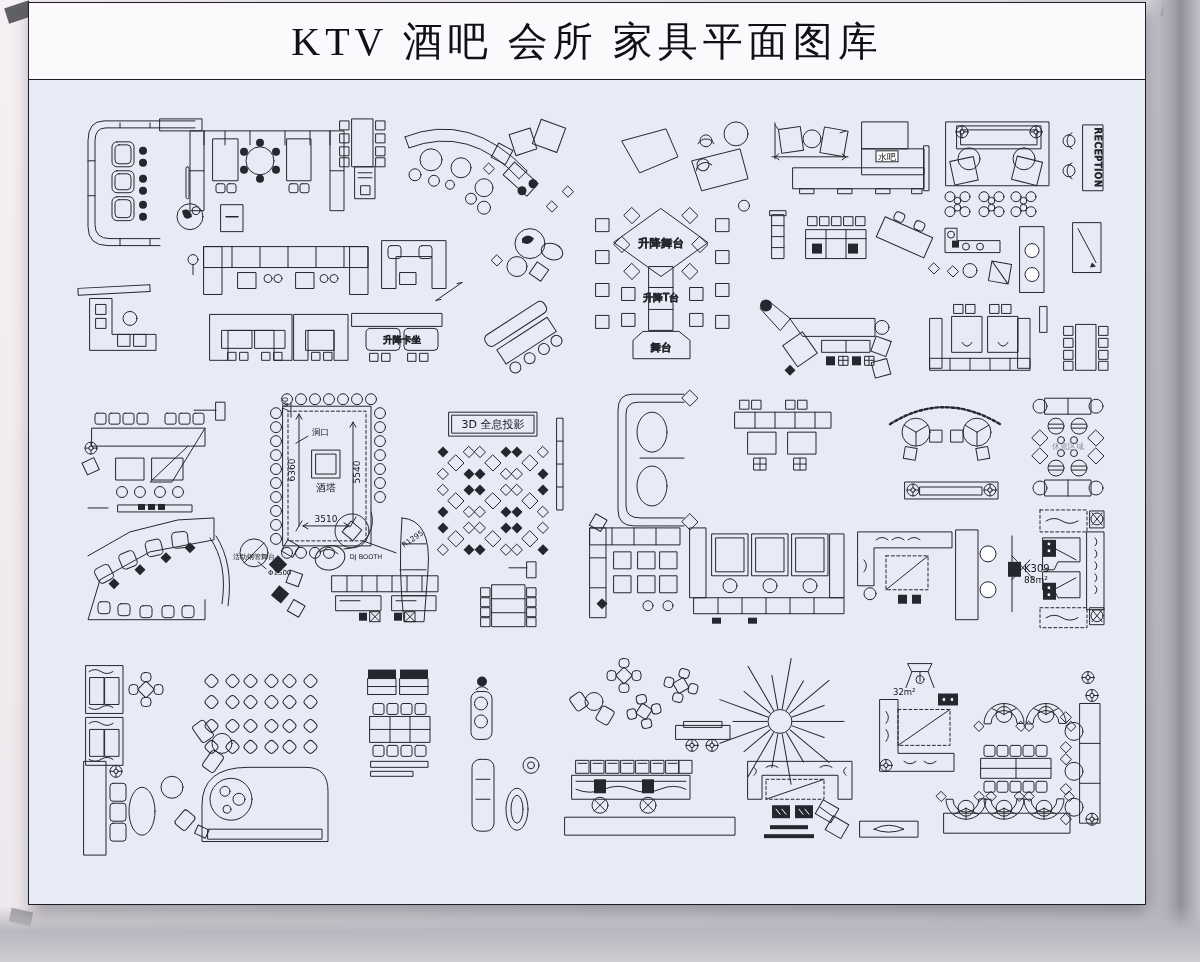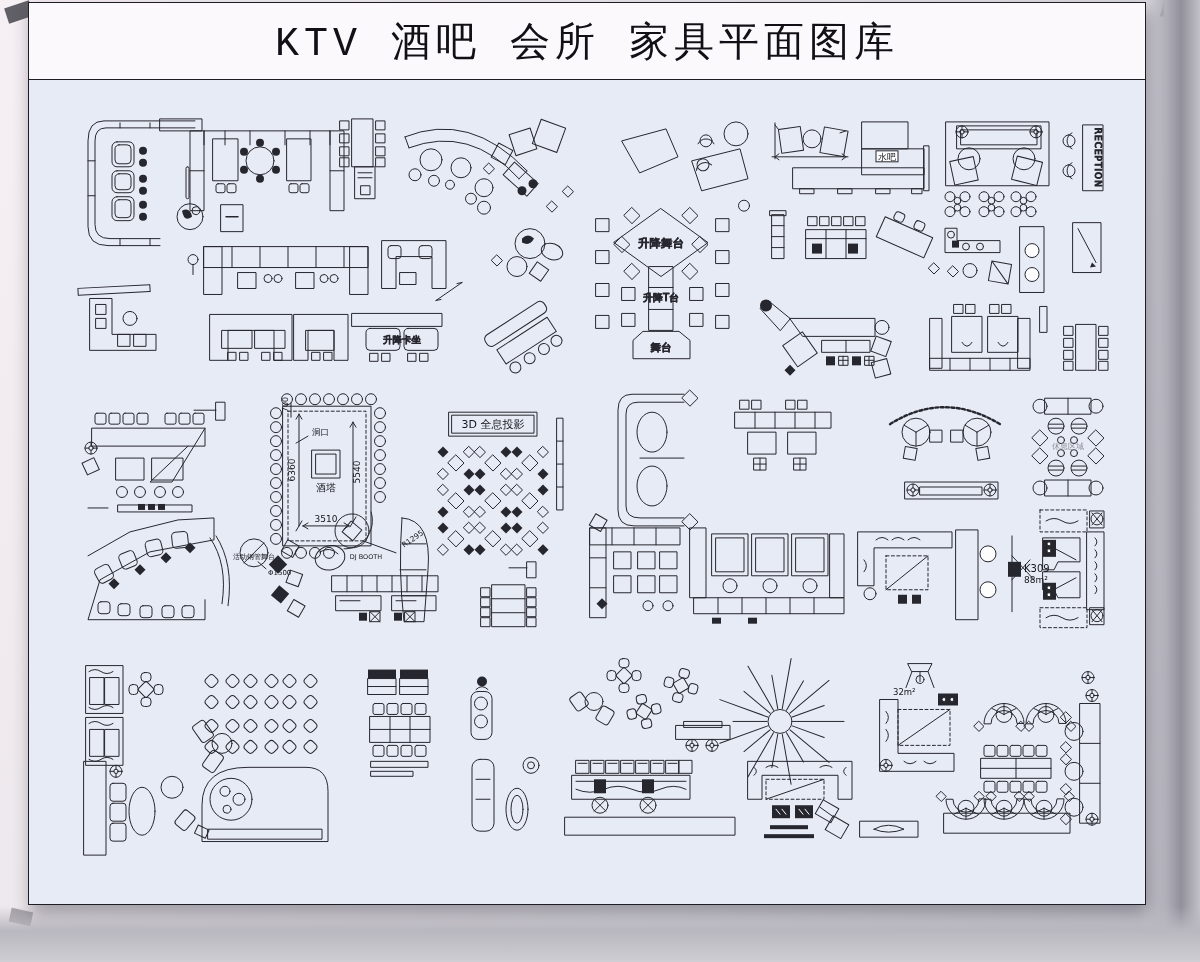--- a/index.html
+++ b/index.html
@@ -20,21 +20,21 @@
   .sheet{
     position:absolute;left:28px;top:2px;width:1118px;height:903px;
     background:#fdfcfd;border:1.4px solid #1d1d24;box-sizing:border-box;
     box-shadow:3px 8px 16px rgba(55,54,66,.45);
   }
   .title-bar{
     height:76px;display:flex;align-items:center;justify-content:center;
     border-bottom:1.6px solid #1d1d24;background:#fbf9fb;
   }
   .title-bar h1{
-    margin:12px;font-family:Liberation Mono, monospace;font-weight:400;
+    margin:12px;font-family:Liberation Serif, serif;font-weight:400;
     font-size:40px;letter-spacing:5px;color:#101016;
   }
   .canvas{position:absolute;left:0;top:77px;right:0;bottom:0;background:#e7ebf5}
   .canvas svg{display:block;width:100%;height:100%}
   
   .s{fill:none;stroke:#26262e;stroke-width:1;stroke-linejoin:round;stroke-linecap:round}
   .s2{fill:none;stroke:#26262e;stroke-width:1.5;stroke-linejoin:round}
   .f{fill:#26262e;stroke:none}
   .fw{fill:#fdfdfe;stroke:#26262e;stroke-width:1}
   .d{stroke-dasharray:3 2.4}

